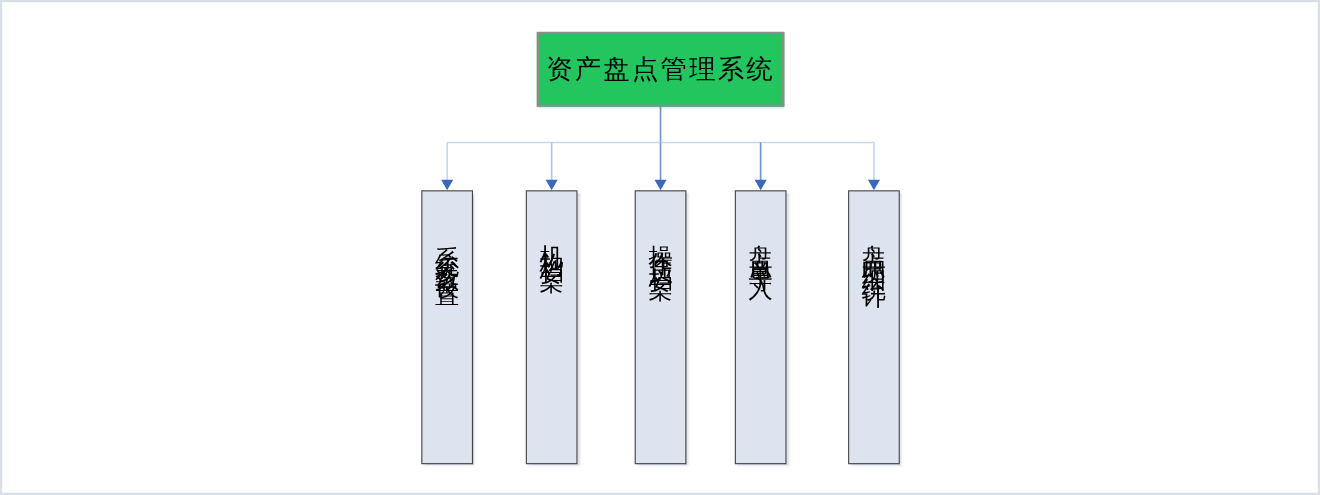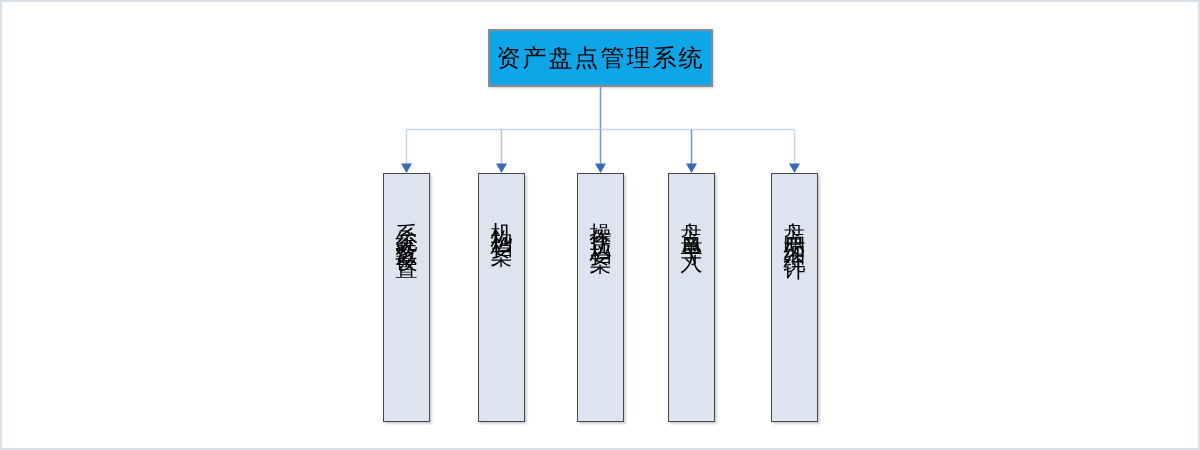--- a/index.html
+++ b/index.html
@@ -15,23 +15,23 @@
     background: #ffffff;
     border: 2px solid #d9dfe6;
     overflow: hidden;
     font-family: "Liberation Serif", "DejaVu Serif", serif;
   }
   .root-node {
     position: absolute;
     left: 486px;
     top: 27px;
     width: 225px;
-    height: 58px;
+    height: 68px;
     box-sizing: border-box;
-    background: #0ea5e9;
+    background: #22c55e;
     border: 2px solid #8c8c8c;
     box-shadow: 1px 1px 2px rgba(130, 140, 158, 0.40);
     display: flex;
     align-items: center;
     justify-content: center;
   }
   .root-node .label {
     font-size: 24px;
     color: #000000;
     letter-spacing: 2px;

